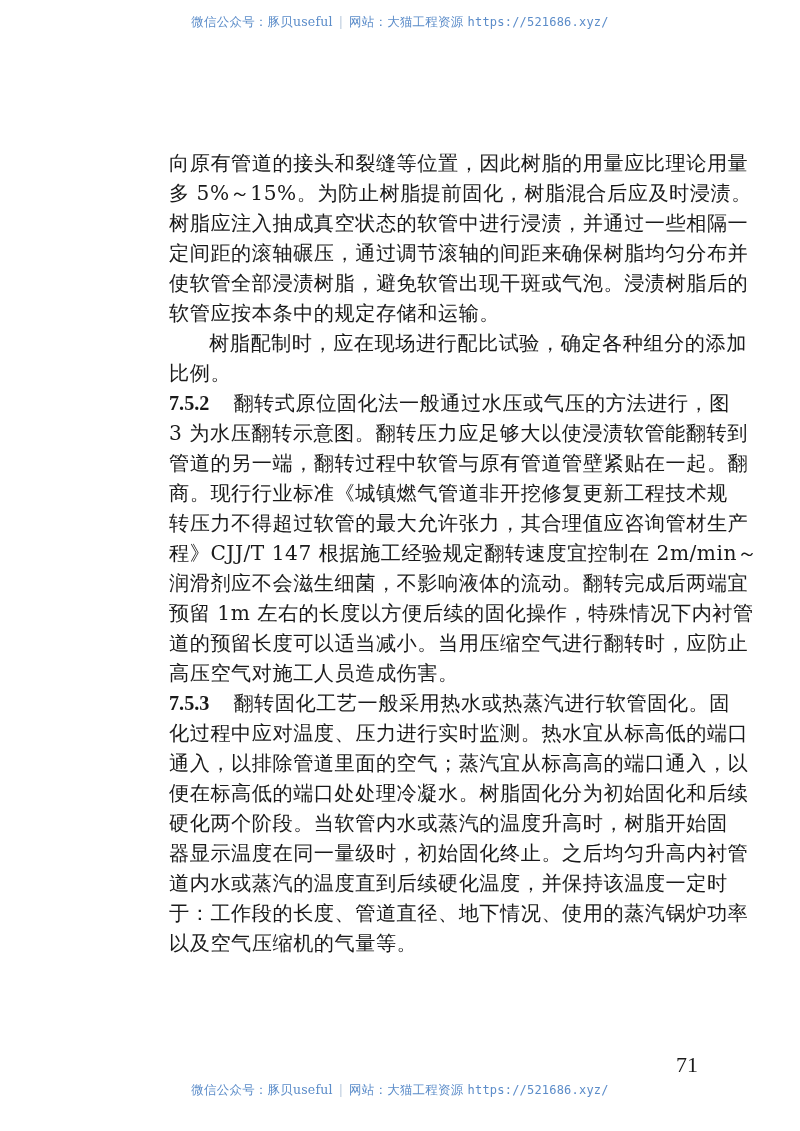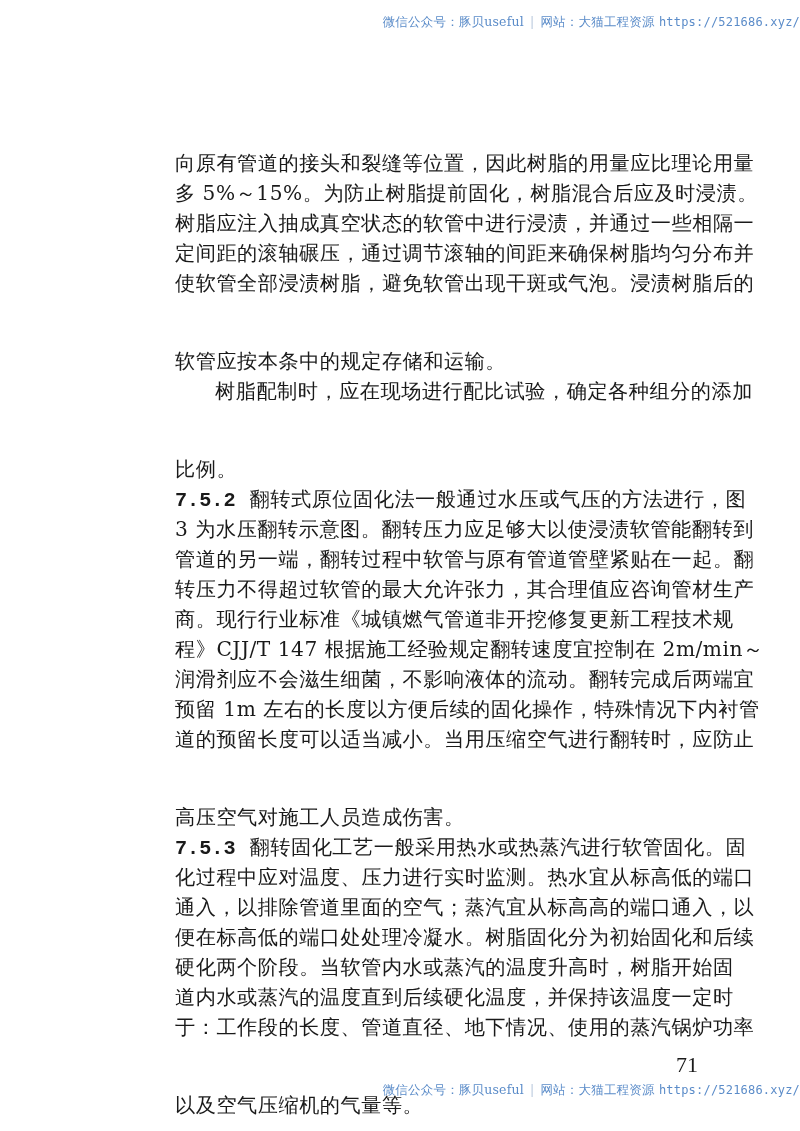--- a/index.html
+++ b/index.html
@@ -12,64 +12,63 @@
       height: 1131px;
       position: relative;
       overflow: hidden;
       font-family: "DejaVu Serif", "Liberation Serif", serif;
       color: #1a1a1a;
     }
     .watermark {
       position: absolute;
       left: 0;
       width: 800px;
-      text-align: right;
+      text-align: center;
       font-family: "DejaVu Serif", "Liberation Serif", serif;
       font-size: 12.5px;
       color: #5b8cc9;
       letter-spacing: 0.2px;
       white-space: nowrap;
     }
     .watermark .sep {
       color: #b8c8dc;
       margin: 0 6px;
     }
     .watermark .url {
       font-family: "DejaVu Sans Mono", "Liberation Mono", monospace;
       font-size: 12px;
     }
     .watermark-top { top: 14px; }
     .watermark-bottom { top: 1082px; }
 
     .content {
       position: absolute;
-      left: 175px;
+      left: 169px;
       top: 148px;
       width: 556px;
     }
     .line {
       height: 30px;
       line-height: 30px;
       font-size: 20.2px;
       white-space: nowrap;
       text-align: justify;
       text-align-last: justify;
       letter-spacing: 0.5px;
     }
     .line.last {
       text-align-last: left;
-      margin-top: 48px;
     }
     .line.indent {
       padding-left: 40px;
     }
     .sec-num {
-      font-family: Liberation Mono, monospace;
+      font-family: Liberation Serif, serif;
       font-weight: bold;
-      margin-right: 14px;
+      margin-right: 24px;
       letter-spacing: 0;
     }
     .page-number {
       position: absolute;
       left: 676px;
       top: 1052px;
       font-family: "Liberation Serif", "DejaVu Serif", serif;
       font-size: 22px;
       color: #1a1a1a;
     }
@@ -94,35 +93,36 @@
 
   <div>
     <div class="line indent">树脂配制时，应在现场进行配比试验，确定各种组分的添加</div>
     <div class="line last">比例。</div>
   </div>
 
   <div>
     <div class="line"><span class="sec-num">7.5.2</span><span>翻转式原位固化法一般通过水压或气压的方法进行，图</span></div>
     <div class="line">3 为水压翻转示意图。翻转压力应足够大以使浸渍软管能翻转到</div>
     <div class="line">管道的另一端，翻转过程中软管与原有管道管壁紧贴在一起。翻</div>
+    <div class="line">商。现行行业标准《城镇燃气管道非开挖修复更新工程技术规</div>
     <div class="line">转压力不得超过软管的最大允许张力，其合理值应咨询管材生产</div>
-    <div class="line">商。现行行业标准《城镇燃气管道非开挖修复更新工程技术规</div>
     <div class="line">程》CJJ/T 147 根据施工经验规定翻转速度宜控制在 2m/min～</div>
     <div class="line">润滑剂应不会滋生细菌，不影响液体的流动。翻转完成后两端宜</div>
     <div class="line">预留 1m 左右的长度以方便后续的固化操作，特殊情况下内衬管</div>
     <div class="line">道的预留长度可以适当减小。当用压缩空气进行翻转时，应防止</div>
     <div class="line last">高压空气对施工人员造成伤害。</div>
   </div>
 
   <div>
     <div class="line"><span class="sec-num">7.5.3</span><span>翻转固化工艺一般采用热水或热蒸汽进行软管固化。固</span></div>
     <div class="line">化过程中应对温度、压力进行实时监测。热水宜从标高低的端口</div>
     <div class="line">通入，以排除管道里面的空气；蒸汽宜从标高高的端口通入，以</div>
     <div class="line">便在标高低的端口处处理冷凝水。树脂固化分为初始固化和后续</div>
     <div class="line">硬化两个阶段。当软管内水或蒸汽的温度升高时，树脂开始固</div>
+    <div class="line">器显示温度在同一量级时，初始固化终止。之后均匀升高内衬管</div>
     <div class="line">道内水或蒸汽的温度直到后续硬化温度，并保持该温度一定时</div>
     <div class="line">于：工作段的长度、管道直径、地下情况、使用的蒸汽锅炉功率</div>
     <div class="line last">以及空气压缩机的气量等。</div>
   </div>
 </div>
 
 <div class="page-number">71</div>
 
 <div class="watermark watermark-bottom">
   <span>微信公众号：豚贝useful</span><span class="sep">|</span><span>网站：大猫工程资源</span>

